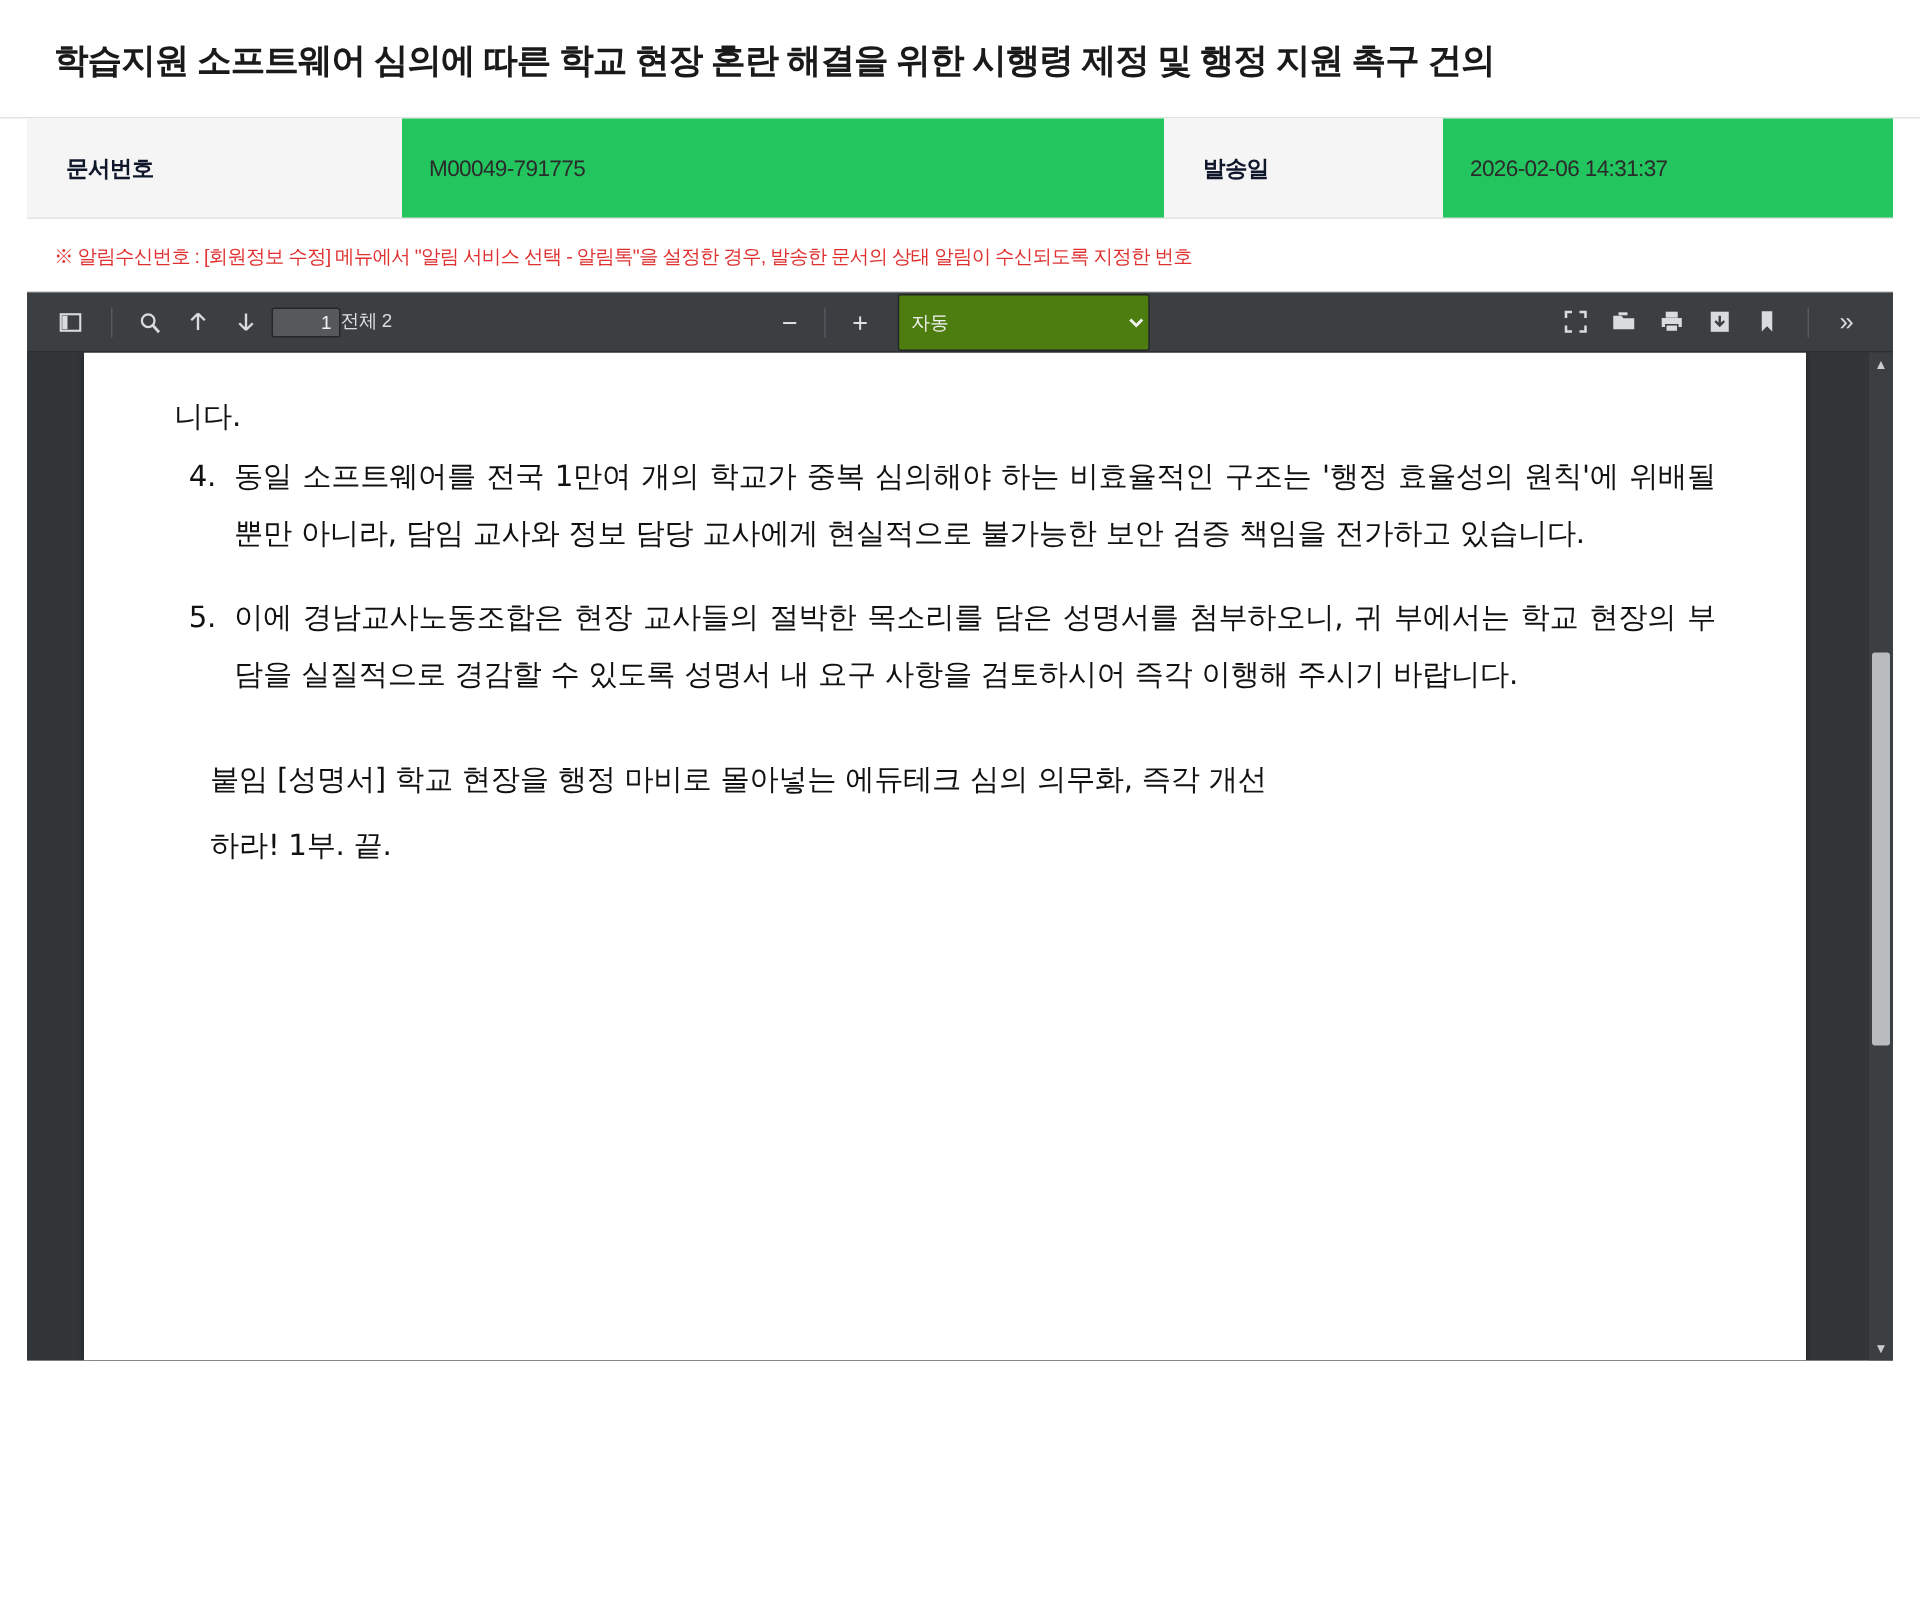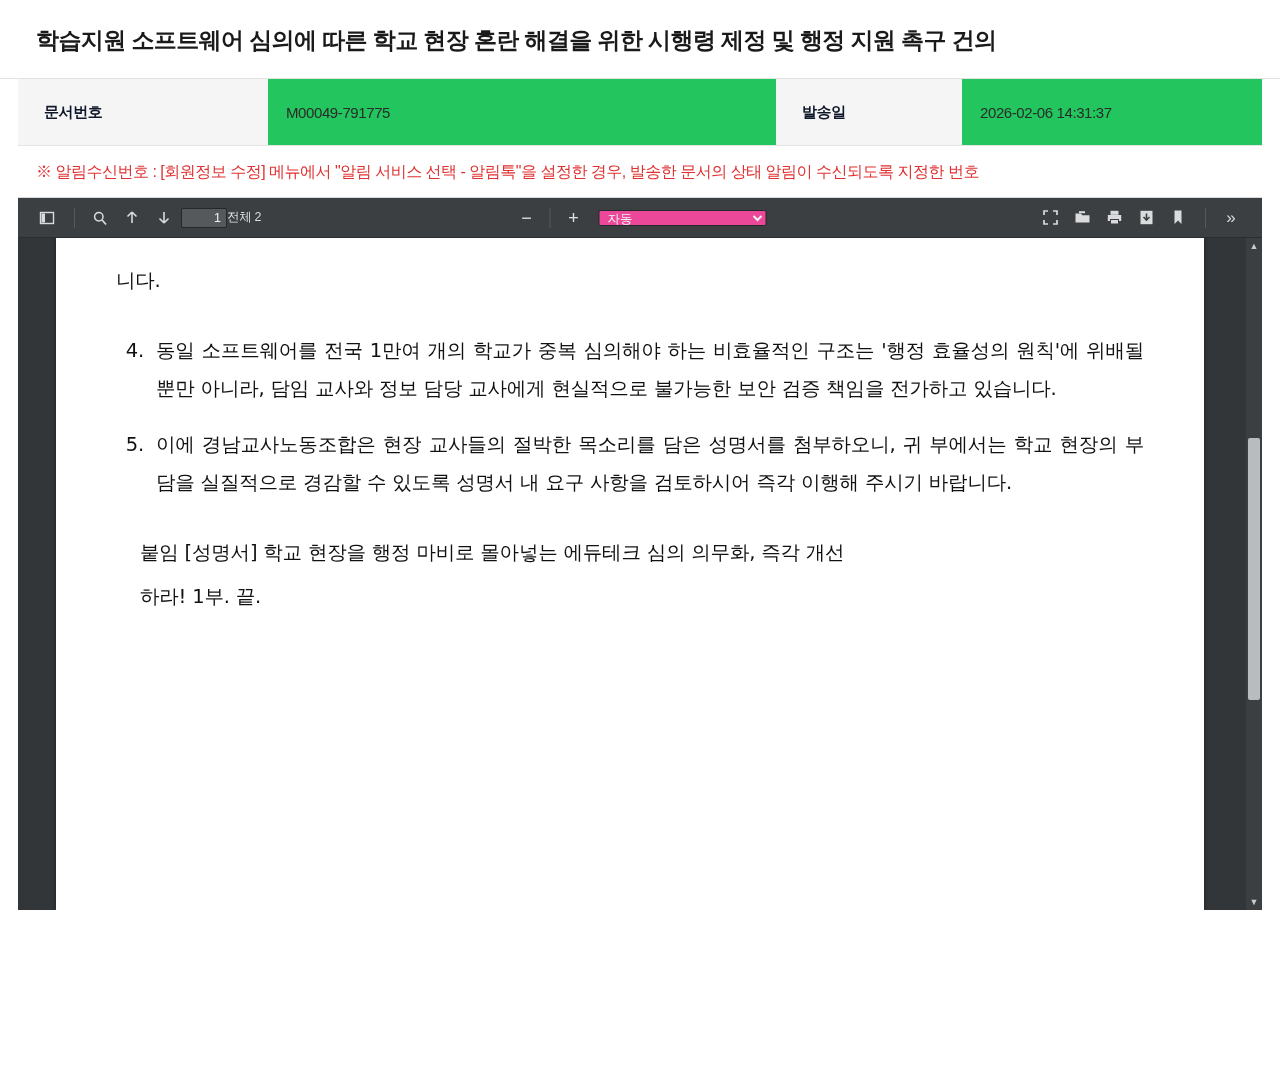--- a/index.html
+++ b/index.html
@@ -59,21 +59,21 @@
     color: #2b2b2b;
   }
   .col-label-1 { width: 250px; }
   .col-value-1 { width: 508px; }
   .col-label-2 { width: 186px; }
   .col-value-2 { width: 300px; }
 
   
   .notice {
     color: #e03131;
-    font-size: 16px;
+    font-size: 13px;
     padding: 16px 0 14px 36px;
     letter-spacing: -0.5px;
   }
 
   
   .pdf-viewer {
     position: relative;
     margin: 0 18px;
     width: 1244px;
     height: 712px;
@@ -136,22 +136,22 @@
     display: flex;
     align-items: center;
     justify-content: center;
     font-size: 18px;
     line-height: 1;
     color: #dfe1e2;
   }
   .scale-select {
     margin-left: 12px;
     width: 168px;
-    height: 16px;
-    background: #ec4899;
+    height: 38px;
+    background: #4d7c0f;
     border: 1px solid #25282a;
     color: #f1f1f1;
     font-size: 12.5px;
     border-radius: 2px;
     padding: 0 4px;
     font-family: "Liberation Sans", sans-serif;
   }
   .right-group {
     display: flex;
     align-items: center;
@@ -200,21 +200,21 @@
     flex: 0 0 40px;
     text-align: right;
     padding-right: 12px;
     box-sizing: border-box;
   }
   .para-body {
     flex: 1;
     text-align: justify;
   }
   .para-cont {
-    margin-bottom: 32px;
+    margin-bottom: 2px;
   }
   .para-plain {
     text-align: justify;
     margin-bottom: 6px;
     margin-left: 24px;
   }
   
   .pdf-scrollbar {
     position: absolute;
     top: 40px;

